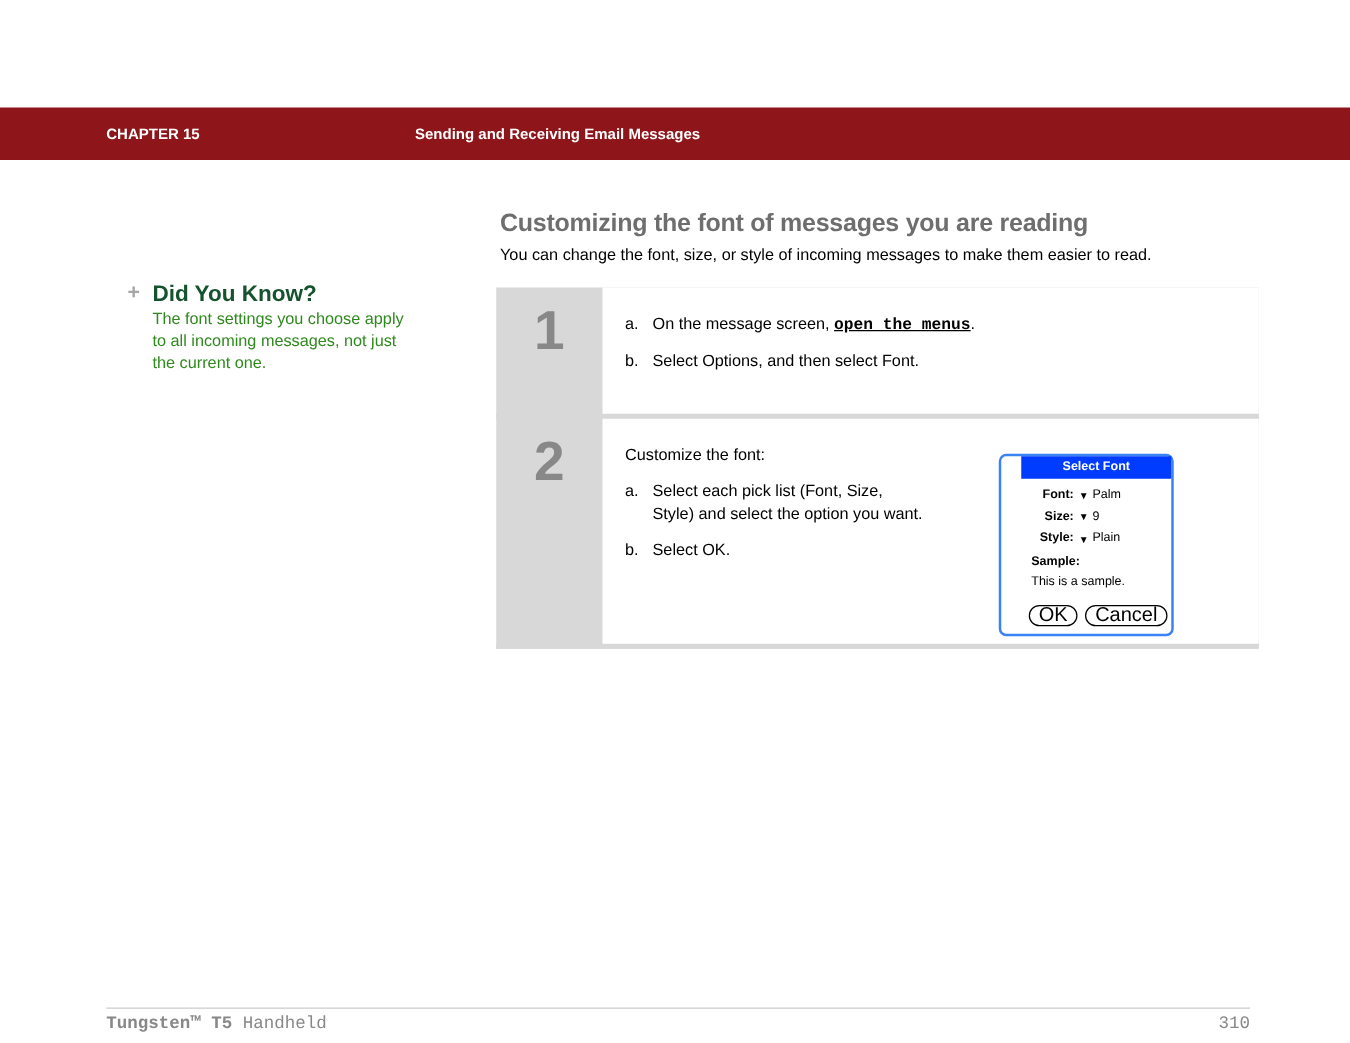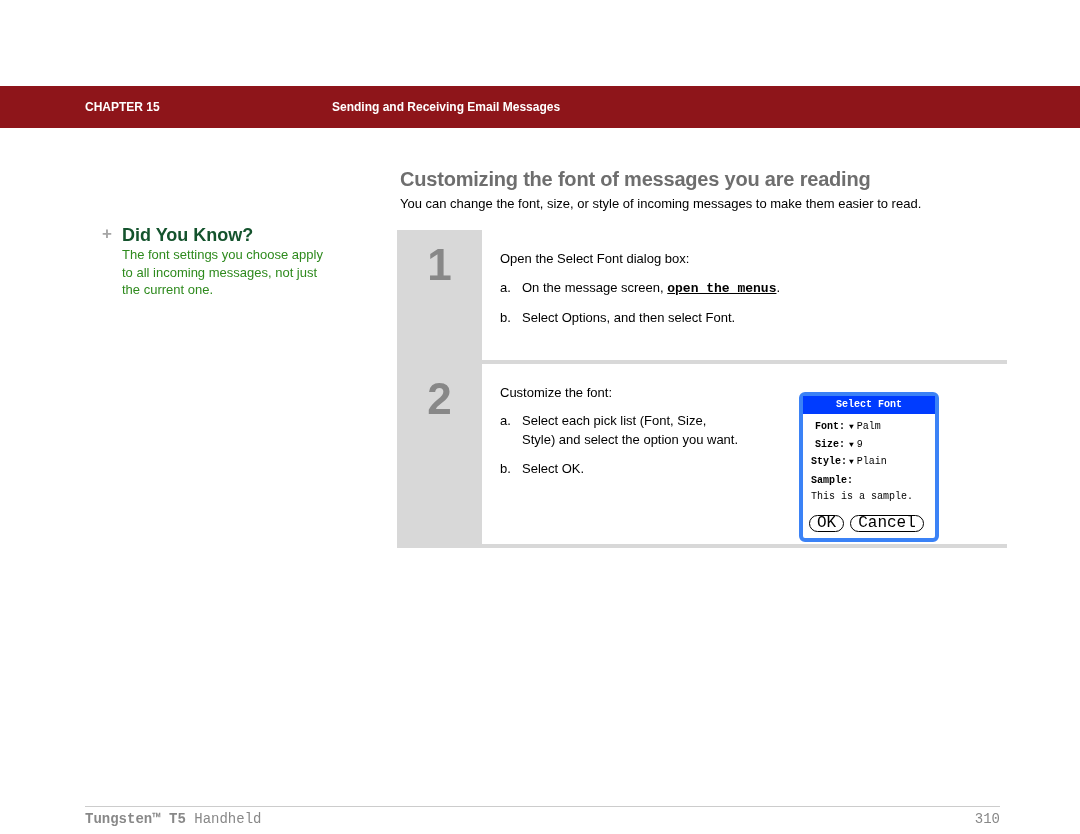--- a/index.html
+++ b/index.html
@@ -60,22 +60,22 @@
     font-size:13px; line-height:1.45;
   }
   .step-content .row { margin-bottom:10px; display:flex; }
   .row .letter { width:22px; flex:0 0 22px; }
   .row .txt { flex:1; }
   .done-row { margin-top:8px; color:#888; font-weight:bold; }
   .done-arrow { font-size:15px; margin-right:6px; }
 
   .dialog {
     position:absolute; right:50px; top:8px;
-    width:140px; border:4px solid #3b82f6; border-radius:6px;
-    background:#fff; font-family: Liberation Mono, monospace;
+    width:140px; border:2px solid #3b82f6; border-radius:6px;
+    background:#fff; font-family: Liberation Sans, sans-serif; padding-left: 16px;
   }
   .dialog-title {
     background:#003cff; color:#fff; font-size:10px; font-weight:bold;
     text-align:center; padding:2px 0;
   }
   .dialog-body { padding:6px 8px 4px 8px; font-size:10px; }
   .dlg-row { display:flex; align-items:center; margin-bottom:3px; }
   .dlg-label { width:38px; text-align:right; font-weight:bold; padding-right:4px;}
   .dlg-drop { display:flex; align-items:center; }
   .dlg-drop .tri { font-size:8px; margin-right:3px; }
@@ -110,23 +110,20 @@
 
 <span class="side-plus">+</span>
 <span class="side-label">Did You Know?</span>
 <div class="side-body">The font settings you choose apply to all incoming messages, not just the current one.</div>
 
 <div class="steps">
 
   <div class="step">
     <div class="step-num">1</div>
     <div class="step-content">
-      <div class="row">
-          <span class="txt">Open the Select Font dialog box:</span>
-        </div>
       <div class="row">
         <span class="letter">a.</span>
         <span class="txt">
           <span>On the message screen, </span><a href="#" class="fake-link">open the menus</a><span>.</span>
         </span>
       </div>
       <div class="row">
         <span class="letter">b.</span>
         <span class="txt">Select Options, and then select Font.</span>
       </div>

